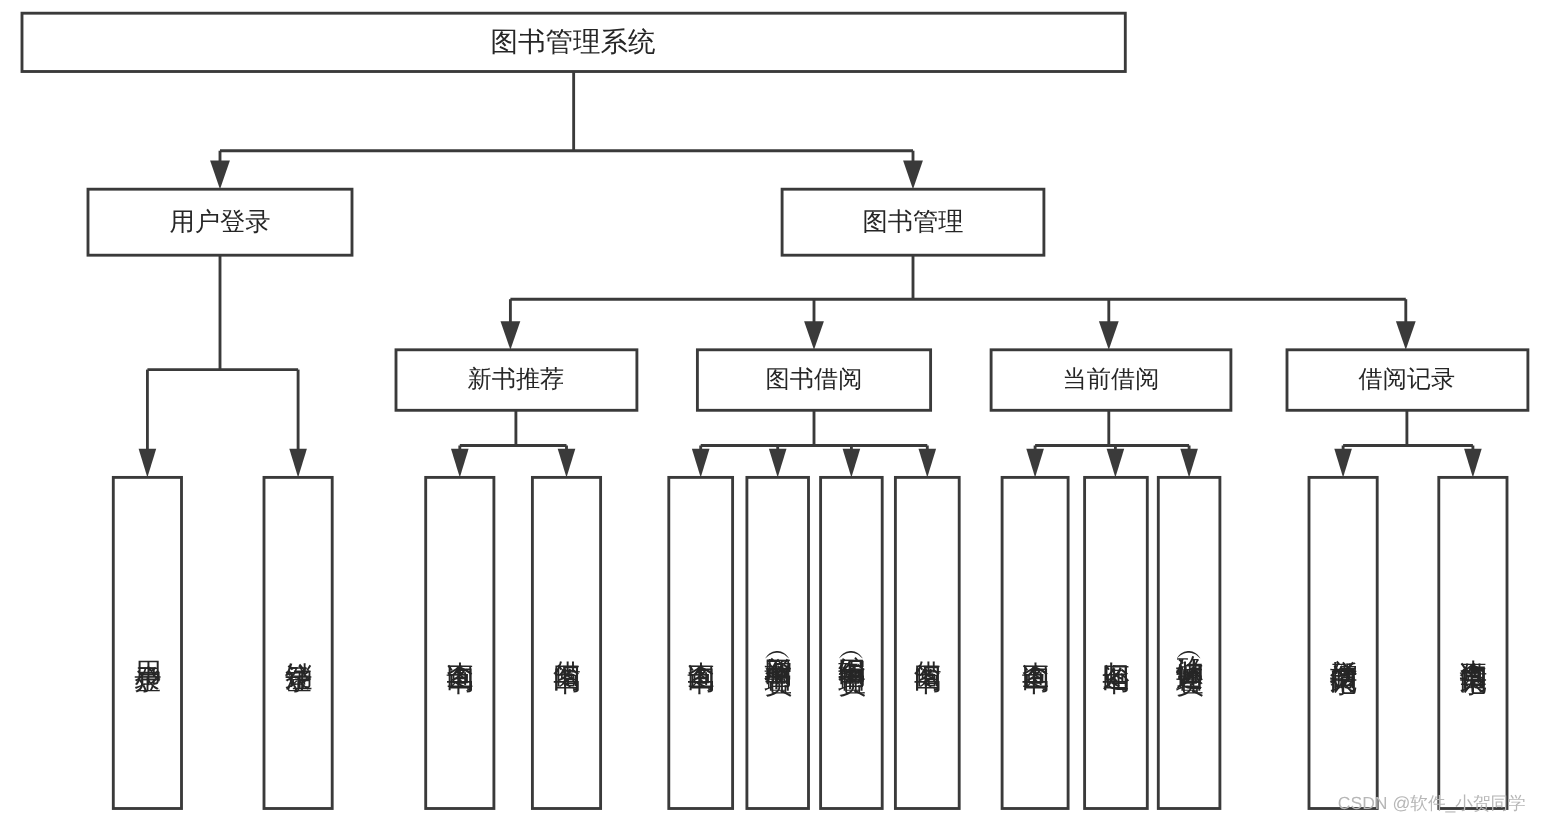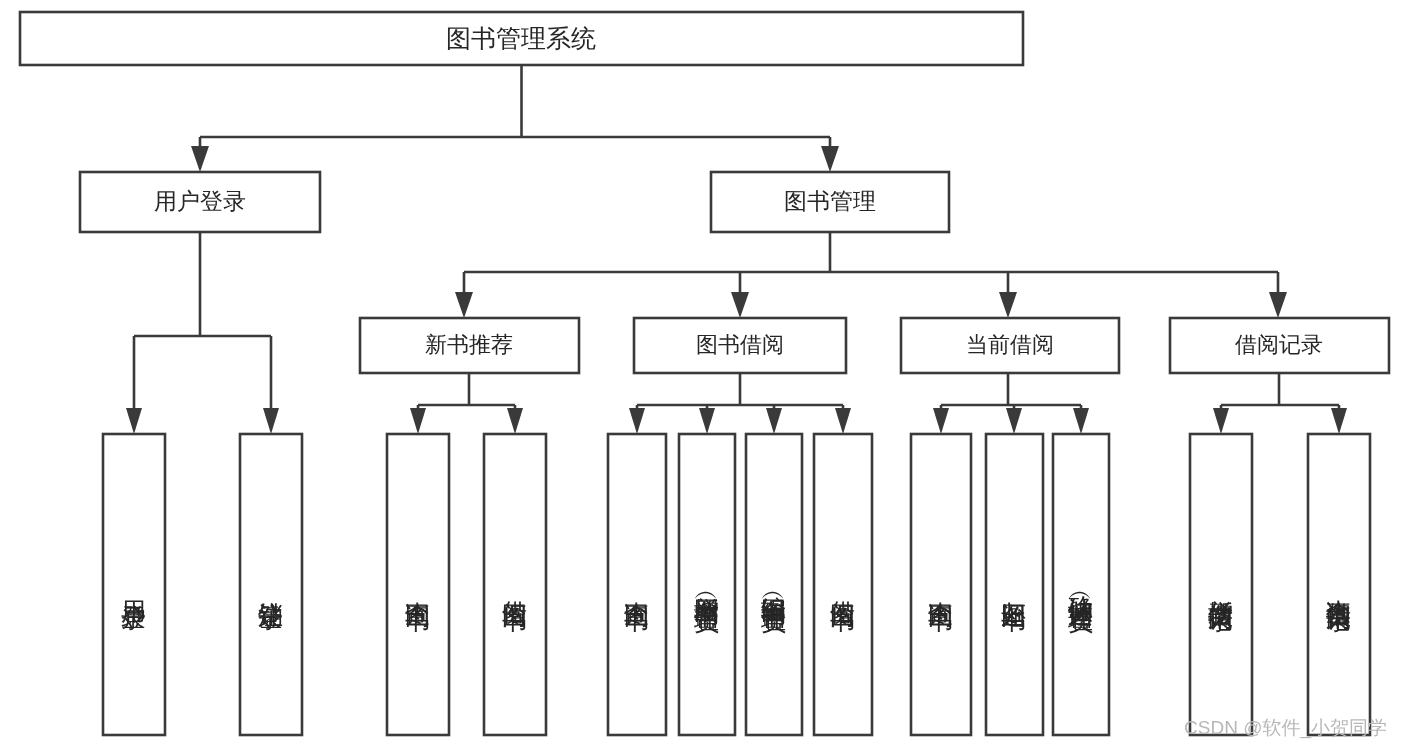--- a/index.html
+++ b/index.html
@@ -62,21 +62,21 @@
   }
   .arrowhead {
     fill: #3a3a3a;
     stroke: none;
   }
   .watermark {
     position: absolute;
     right: 18px;
     bottom: 6px;
     font-family: "Liberation Sans", "DejaVu Sans", sans-serif;
-    font-size: 19px;
+    font-size: 16px;
     color: #b7b7b7;
     white-space: nowrap;
     user-select: none;
   }
 </style>
 </head>
 <body>
 
 <div id="diagram-root">
 

